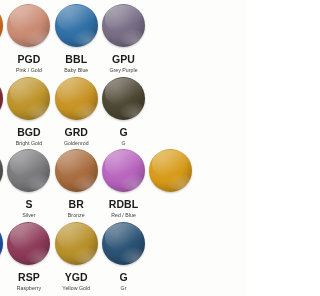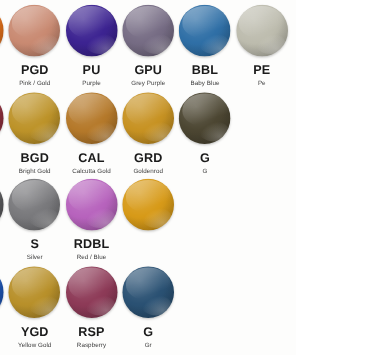--- a/index.html
+++ b/index.html
@@ -120,63 +120,41 @@
             <div class="dot-shade"></div>
             <div class="dot-sheen"></div>
             <div class="dot-lowgloss"></div>
           </div>
         </div>
         <div class="swatch-code">PGD</div>
         <div class="swatch-name">Pink / Gold</div>
       </div>
       <div class="swatch-cell">
         <div class="swatch-dot-wrap">
-          <div class="swatch-dot" style="background: radial-gradient(circle at 36% 26%, rgb(60, 35, 145) 0%, rgb(60, 35, 145) 52%, rgba(0, 0, 0, 0.22) 100%), rgb(60, 35, 145);">
-            <div class="dot-shade"></div>
-            <div class="dot-sheen"></div>
-            <div class="dot-lowgloss"></div>
-          </div>
-        </div>
-        <div class="swatch-code">PU</div>
-        <div class="swatch-name">Purple</div>
+          <div class="swatch-dot" style="background: radial-gradient(circle at 36% 26%, rgb(47, 111, 166) 0%, rgb(47, 111, 166) 52%, rgba(0, 0, 0, 0.22) 100%), rgb(47, 111, 166);">
+            <div class="dot-shade"></div>
+            <div class="dot-sheen"></div>
+            <div class="dot-lowgloss"></div>
+          </div>
+        </div>
+        <div class="swatch-code">BBL</div>
+        <div class="swatch-name">Baby Blue</div>
       </div>
       <div class="swatch-cell">
         <div class="swatch-dot-wrap">
           <div class="swatch-dot" style="background: radial-gradient(circle at 36% 26%, rgb(118, 108, 132) 0%, rgb(118, 108, 132) 52%, rgba(0, 0, 0, 0.22) 100%), rgb(118, 108, 132);">
             <div class="dot-shade"></div>
             <div class="dot-sheen"></div>
             <div class="dot-lowgloss"></div>
           </div>
         </div>
         <div class="swatch-code">GPU</div>
         <div class="swatch-name">Grey Purple</div>
       </div>
       <div class="swatch-cell">
-        <div class="swatch-dot-wrap">
-          <div class="swatch-dot" style="background: radial-gradient(circle at 36% 26%, rgb(47, 111, 166) 0%, rgb(47, 111, 166) 52%, rgba(0, 0, 0, 0.22) 100%), rgb(47, 111, 166);">
-            <div class="dot-shade"></div>
-            <div class="dot-sheen"></div>
-            <div class="dot-lowgloss"></div>
-          </div>
-        </div>
-        <div class="swatch-code">BBL</div>
-        <div class="swatch-name">Baby Blue</div>
-      </div>
-      <div class="swatch-cell">
-        <div class="swatch-dot-wrap">
-          <div class="swatch-dot" style="background: radial-gradient(circle at 36% 26%, rgb(189, 188, 174) 0%, rgb(189, 188, 174) 52%, rgba(0, 0, 0, 0.22) 100%), rgb(189, 188, 174);">
-            <div class="dot-shade"></div>
-            <div class="dot-sheen"></div>
-            <div class="dot-lowgloss"></div>
-          </div>
-        </div>
-        <div class="swatch-code">PE</div>
-        <div class="swatch-name">Pe</div>
-      </div>
-      <div class="swatch-cell">
         <div class="swatch-dot-wrap"></div>
         <div class="swatch-code"></div>
         <div class="swatch-name"></div>
       </div>
     </div>
     <div class="swatch-row" style="top: 75px;">
       <div class="swatch-cell">
         <div class="swatch-dot-wrap">
           <div class="swatch-dot" style="background: radial-gradient(circle at 36% 26%, rgb(142, 47, 60) 0%, rgb(142, 47, 60) 52%, rgba(0, 0, 0, 0.22) 100%), rgb(142, 47, 60);">
             <div class="dot-shade"></div>
@@ -193,31 +171,20 @@
             <div class="dot-shade"></div>
             <div class="dot-sheen"></div>
             <div class="dot-lowgloss"></div>
           </div>
         </div>
         <div class="swatch-code">BGD</div>
         <div class="swatch-name">Bright Gold</div>
       </div>
       <div class="swatch-cell">
         <div class="swatch-dot-wrap">
-          <div class="swatch-dot" style="background: radial-gradient(circle at 36% 26%, rgb(181, 121, 42) 0%, rgb(181, 121, 42) 52%, rgba(0, 0, 0, 0.22) 100%), rgb(181, 121, 42);">
-            <div class="dot-shade"></div>
-            <div class="dot-sheen"></div>
-            <div class="dot-lowgloss"></div>
-          </div>
-        </div>
-        <div class="swatch-code">CAL</div>
-        <div class="swatch-name">Calcutta Gold</div>
-      </div>
-      <div class="swatch-cell">
-        <div class="swatch-dot-wrap">
           <div class="swatch-dot" style="background: radial-gradient(circle at 36% 26%, rgb(199, 146, 34) 0%, rgb(199, 146, 34) 52%, rgba(0, 0, 0, 0.22) 100%), rgb(199, 146, 34);">
             <div class="dot-shade"></div>
             <div class="dot-sheen"></div>
             <div class="dot-lowgloss"></div>
           </div>
         </div>
         <div class="swatch-code">GRD</div>
         <div class="swatch-name">Goldenrod</div>
       </div>
       <div class="swatch-cell">
@@ -254,20 +221,31 @@
             <div class="dot-shade"></div>
             <div class="dot-sheen"></div>
             <div class="dot-lowgloss"></div>
           </div>
         </div>
         <div class="swatch-code">S</div>
         <div class="swatch-name">Silver</div>
       </div>
       <div class="swatch-cell">
         <div class="swatch-dot-wrap">
+          <div class="swatch-dot" style="background: radial-gradient(circle at 36% 26%, rgb(168, 107, 61) 0%, rgb(168, 107, 61) 52%, rgba(0, 0, 0, 0.22) 100%), rgb(168, 107, 61);">
+            <div class="dot-shade"></div>
+            <div class="dot-sheen"></div>
+            <div class="dot-lowgloss"></div>
+          </div>
+        </div>
+        <div class="swatch-code">BR</div>
+        <div class="swatch-name">Bronze</div>
+      </div>
+      <div class="swatch-cell">
+        <div class="swatch-dot-wrap">
           <div class="swatch-dot" style="background: radial-gradient(circle at 36% 26%, rgb(183, 99, 189) 0%, rgb(183, 99, 189) 52%, rgba(0, 0, 0, 0.22) 100%), rgb(183, 99, 189);">
             <div class="dot-shade"></div>
             <div class="dot-sheen"></div>
             <div class="dot-lowgloss"></div>
           </div>
         </div>
         <div class="swatch-code">RDBL</div>
         <div class="swatch-name">Red / Blue</div>
       </div>
       <div class="swatch-cell">
@@ -293,39 +271,39 @@
           <div class="swatch-dot" style="background: radial-gradient(circle at 36% 26%, rgb(30, 85, 180) 0%, rgb(30, 85, 180) 52%, rgba(0, 0, 0, 0.22) 100%), rgb(30, 85, 180);">
             <div class="dot-shade"></div>
             <div class="dot-sheen"></div>
             <div class="dot-lowgloss"></div>
           </div>
         </div>
         <div class="swatch-code"></div>
       </div>
       <div class="swatch-cell">
         <div class="swatch-dot-wrap">
+          <div class="swatch-dot" style="background: radial-gradient(circle at 36% 26%, rgb(141, 58, 87) 0%, rgb(141, 58, 87) 52%, rgba(0, 0, 0, 0.22) 100%), rgb(141, 58, 87);">
+            <div class="dot-shade"></div>
+            <div class="dot-sheen"></div>
+            <div class="dot-lowgloss"></div>
+          </div>
+        </div>
+        <div class="swatch-code">RSP</div>
+        <div class="swatch-name">Raspberry</div>
+      </div>
+      <div class="swatch-cell">
+        <div class="swatch-dot-wrap">
           <div class="swatch-dot" style="background: radial-gradient(circle at 36% 26%, rgb(184, 144, 42) 0%, rgb(184, 144, 42) 52%, rgba(0, 0, 0, 0.22) 100%), rgb(184, 144, 42);">
             <div class="dot-shade"></div>
             <div class="dot-sheen"></div>
             <div class="dot-lowgloss"></div>
           </div>
         </div>
         <div class="swatch-code">YGD</div>
         <div class="swatch-name">Yellow Gold</div>
-      </div>
-      <div class="swatch-cell">
-        <div class="swatch-dot-wrap">
-          <div class="swatch-dot" style="background: radial-gradient(circle at 36% 26%, rgb(141, 58, 87) 0%, rgb(141, 58, 87) 52%, rgba(0, 0, 0, 0.22) 100%), rgb(141, 58, 87);">
-            <div class="dot-shade"></div>
-            <div class="dot-sheen"></div>
-            <div class="dot-lowgloss"></div>
-          </div>
-        </div>
-        <div class="swatch-code">RSP</div>
-        <div class="swatch-name">Raspberry</div>
       </div>
       <div class="swatch-cell">
         <div class="swatch-dot-wrap">
           <div class="swatch-dot" style="background: radial-gradient(circle at 36% 26%, rgb(42, 81, 115) 0%, rgb(42, 81, 115) 52%, rgba(0, 0, 0, 0.22) 100%), rgb(42, 81, 115);">
             <div class="dot-shade"></div>
             <div class="dot-sheen"></div>
             <div class="dot-lowgloss"></div>
           </div>
         </div>
         <div class="swatch-code">G</div>

